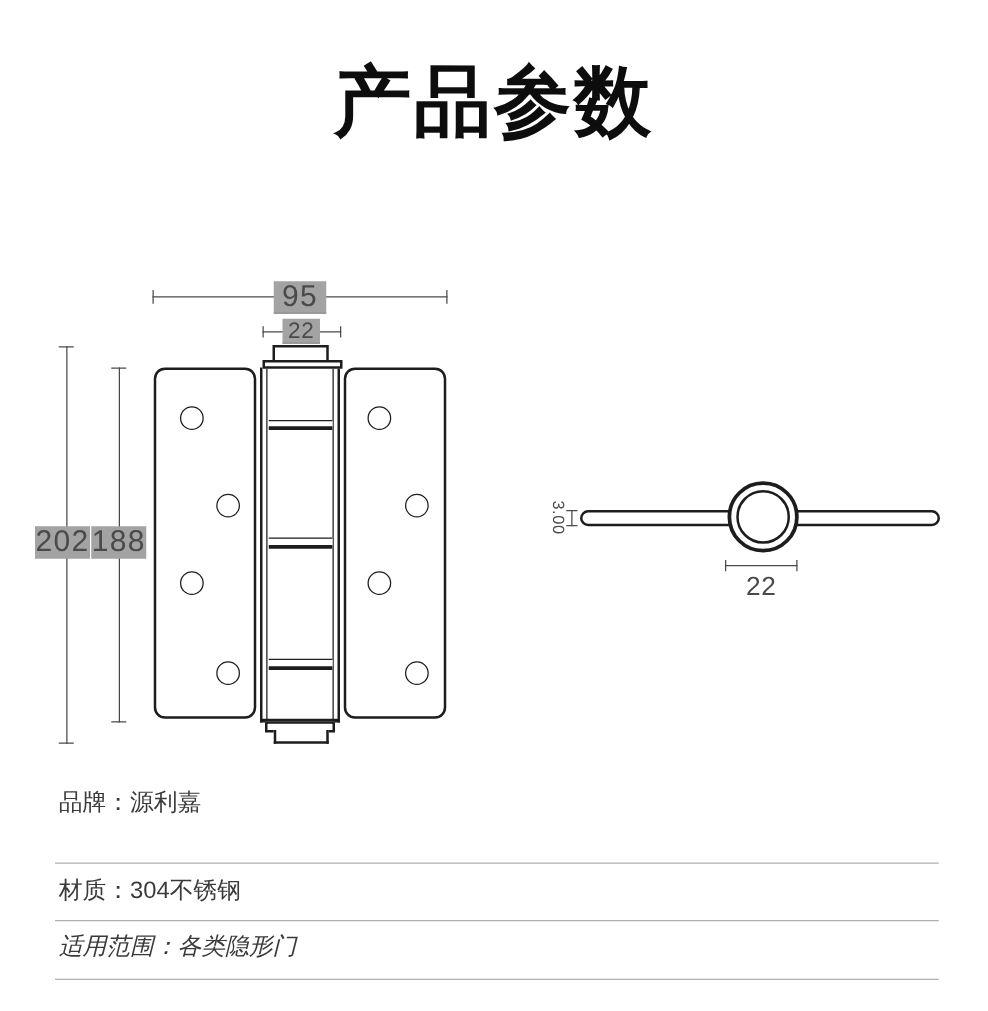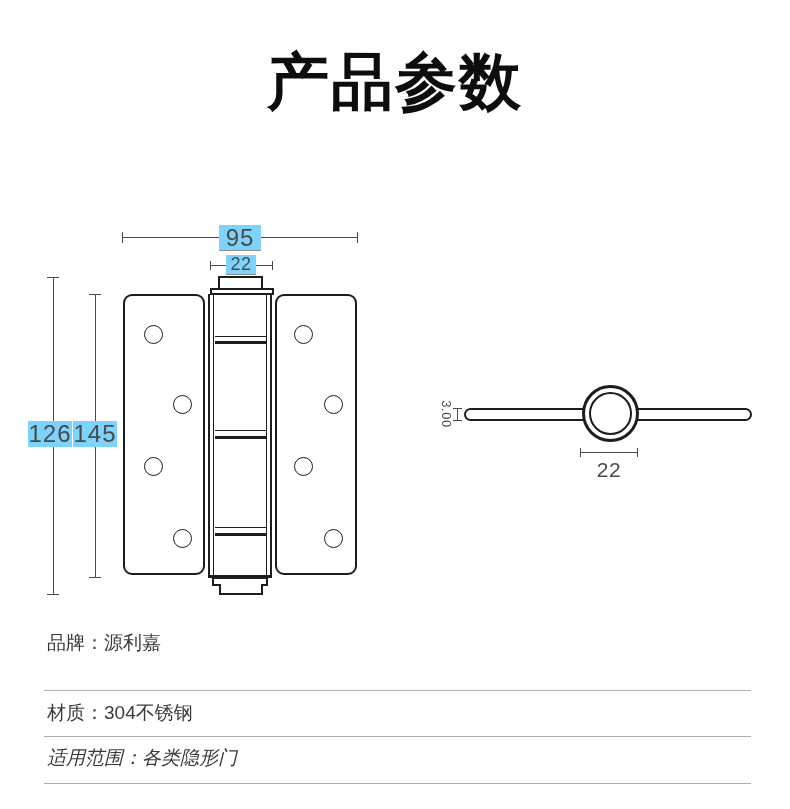--- a/index.html
+++ b/index.html
@@ -32,21 +32,21 @@
   .hole{
     position:absolute;width:19px;height:19px;border:1.5px solid #1d1d1d;border-radius:50%;
     background:#fff;box-sizing:border-box;
   }
   
   .dimline-h{position:absolute;height:1px;background:#4a4a4a;}
   .dimline-v{position:absolute;width:1px;background:#4a4a4a;}
   .tick-v{position:absolute;width:1px;background:#4a4a4a;}
   .tick-h{position:absolute;height:1px;background:#4a4a4a;}
   .dim-label{
-    position:absolute;background:#7dd3fc;color:#4a4a4a;text-align:center;
+    position:absolute;background:#a3a3a3;color:#4a4a4a;text-align:center;
     font-size:24px;line-height:1.05;letter-spacing:1px;font-weight:400;
   }
   .dim-label.small{font-size:18px;letter-spacing:0.5px;}
   .dim-label.mid{font-size:21px;letter-spacing:0.5px;}
   .underlined{border-bottom:1px solid #8f8f8f;}
   .rot90{transform:rotate(90deg);transform-origin:center center;font-size:13px;letter-spacing:0.5px;background:transparent;}
   
   .sidebar-left{
     position:absolute;background:#fff;border:2px solid #1d1d1d;box-sizing:border-box;
     border-radius:7px 0 0 7px;
@@ -112,22 +112,22 @@
     <div class="hole" style="left:144px;top:457px;"></div>
     <div class="hole" style="left:173px;top:529px;"></div>
 
     <div class="hole" style="left:294px;top:325px;"></div>
     <div class="hole" style="left:324px;top:395px;"></div>
     <div class="hole" style="left:294px;top:457px;"></div>
     <div class="hole" style="left:324px;top:529px;"></div>
 
     <div class="dim-label underlined" style="left:219px;top:225px;width:42px;height:25px;">95</div>
     <div class="dim-label small underlined" style="left:226px;top:255px;width:30px;height:19px;">22</div>
-    <div class="dim-label" style="left:28px;top:421px;width:44px;height:26px;">126</div>
-    <div class="dim-label" style="left:73px;top:421px;width:44px;height:26px;">145</div>
+    <div class="dim-label" style="left:28px;top:421px;width:44px;height:26px;">202</div>
+    <div class="dim-label" style="left:73px;top:421px;width:44px;height:26px;">188</div>
   </div>
 
   <div>
 
     <div class="sidebar-left" style="left:464px;top:408px;width:122px;height:13px;"></div>
     <div class="sidebar-right" style="left:633px;top:408px;width:119px;height:13px;"></div>
 
     <div class="ring" style="left:582px;top:385px;width:57px;height:57px;"></div>
     <div class="ring inner" style="left:589px;top:392px;width:43px;height:43px;"></div>
 

